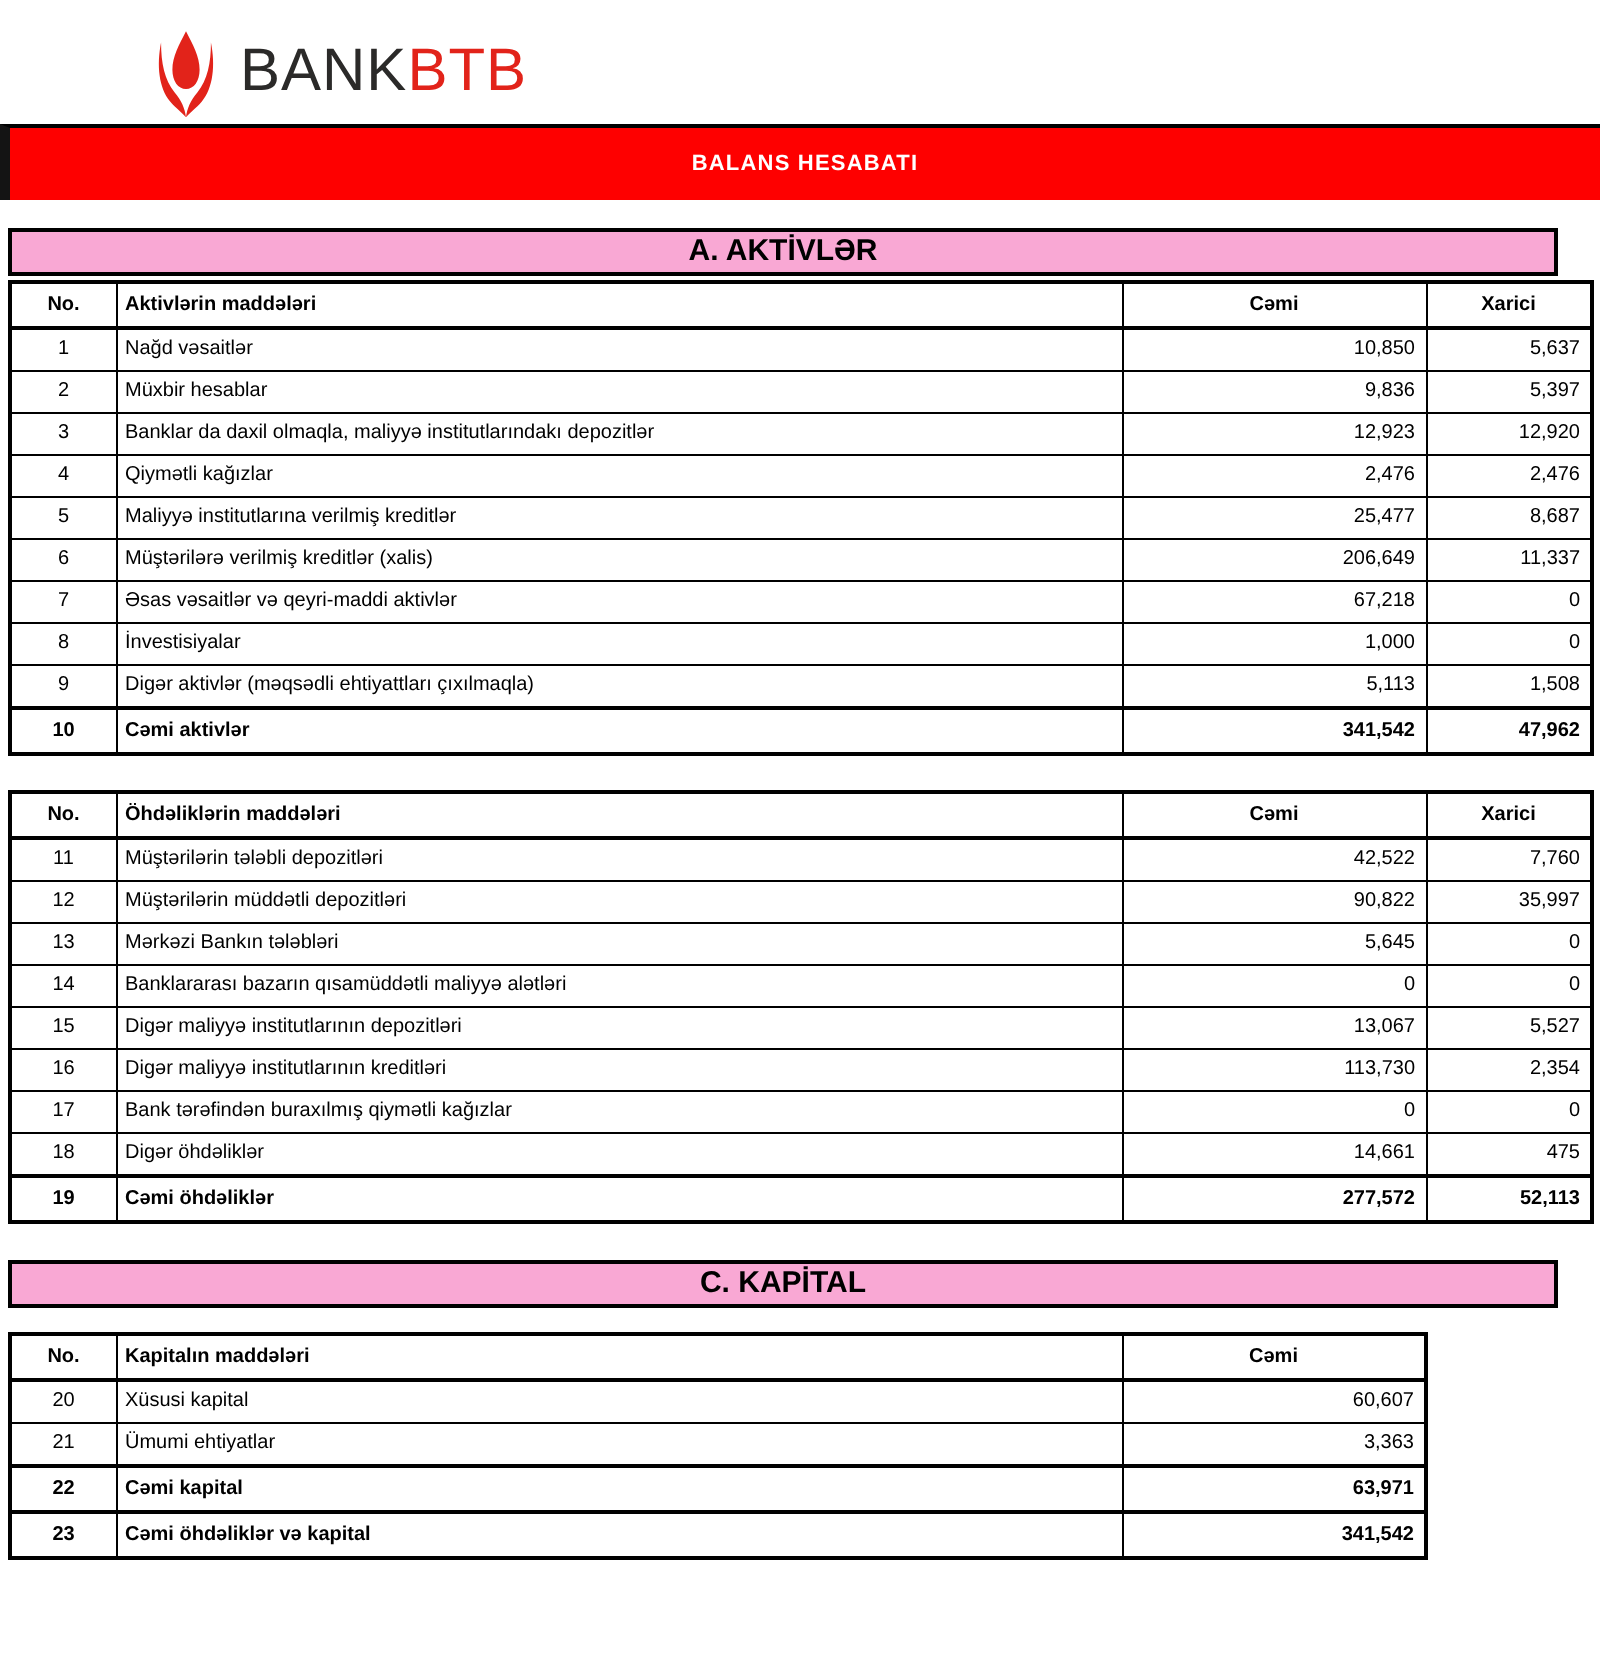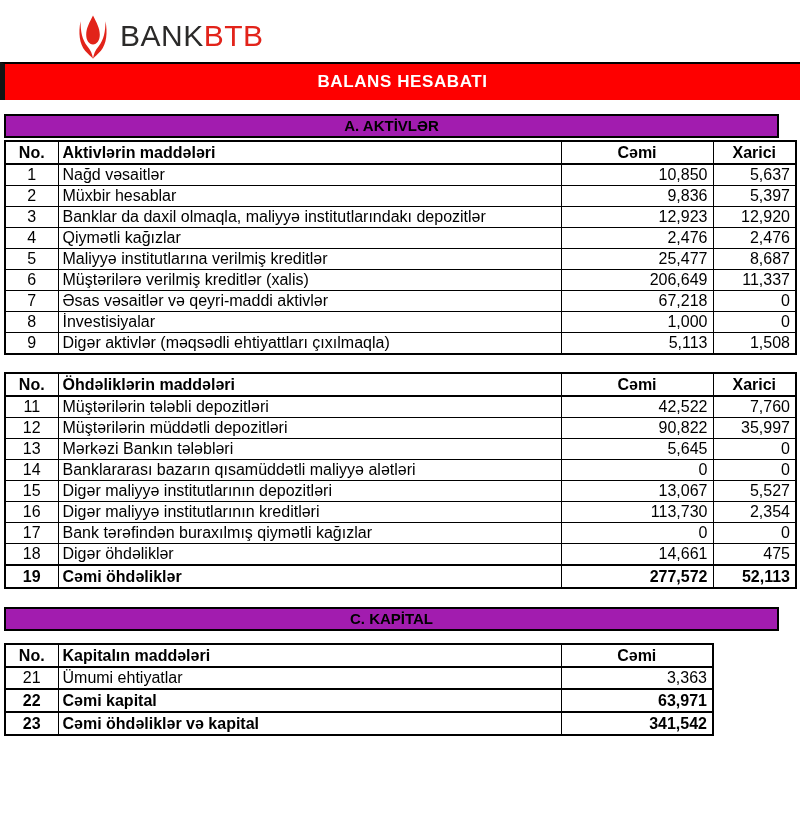--- a/index.html
+++ b/index.html
@@ -9,34 +9,34 @@
   }
   
   .logo-row{height:53px;padding:9px 0 0 34px;display:flex;align-items:center;margin-left:42px;}
   .flame{width:34px;height:46px;margin-right:10px;}
   .logo-text{font-size:30px;letter-spacing:.5px;line-height:46px;color:#2b2a29;font-weight:400;}
   .logo-text .btb{color:#e2231a;}
   
   .banner{
     height:36px;background:#fe0000;border-top:2px solid #000;border-left:5px solid #141414;
     display:flex;align-items:center;justify-content:center;
-    color:#fff;font-weight:700;font-size:17px;letter-spacing:.6px;
+    color:#fff;font-weight:700;font-size:11px;letter-spacing:.6px;
   }
   
   .section-header{
-    margin:0 21px 0 4px;border:2px solid #000;background:#a21caf;
+    margin:0 21px 0 4px;border:2px solid #000;background:#f9a8d4;
     text-align:center;font-weight:700;font-size:15px;height:20px;line-height:20px;
   }
   .section-a{margin-top:14px;}
   .section-b{margin-top:14px;}
   .section-c{margin-top:18px;border-radius:19px;}
   .unit-note{font-style:italic;font-size:15px;height:18px;line-height:18px;text-align:right;padding-right:97px;margin-top:1px;}
   .data-table{
     border-collapse:collapse;table-layout:fixed;margin:2px 0 0 4px;
-    border:2px solid #000;font-size:16px;
+    border:2px solid #000;font-size:10px;
   }
   .section-b .data-table{margin-top:17px;}
   .section-c .data-table{margin-top:12px;}
   .data-table th,.data-table td{
     border:1px solid #000;height:20px;line-height:20px;padding:0;
     white-space:nowrap;overflow:hidden;
   }
   .data-table thead th{border-bottom:2px solid #000;font-weight:700;height:21px;text-align:center;}
   .data-table thead th.label{text-align:left;padding-left:4px;margin-top:28px;}
   td.no{text-align:center;}
@@ -125,20 +125,26 @@
             <td class="no">8</td>
             <td class="label">İnvestisiyalar</td>
             <td class="num">1,000</td>
             <td class="num">0</td>
           </tr>
           <tr>
             <td class="no">9</td>
             <td class="label">Digər aktivlər (məqsədli ehtiyattları çıxılmaqla)</td>
             <td class="num">5,113</td>
             <td class="num">1,508</td>
+          </tr>
+          <tr class="total">
+            <td class="no">10</td>
+            <td class="label">Cəmi aktivlər</td>
+            <td class="num">341,542</td>
+            <td class="num">47,962</td>
           </tr>
         </tbody>
       </table>
     </div>
     <div class="section section-b">
       <table class="data-table">
         <colgroup>
           <col style="width: 53px;">
           <col style="width: 503px;">
           <col style="width: 152px;">
@@ -220,20 +226,25 @@
         </colgroup>
         <thead>
           <tr>
             <th>No.</th>
             <th class="label">Kapitalın maddələri</th>
             <th>Cəmi</th>
           </tr>
         </thead>
         <tbody>
           <tr>
+            <td class="no">20</td>
+            <td class="label">Xüsusi kapital</td>
+            <td class="num">60,607</td>
+          </tr>
+          <tr>
             <td class="no">21</td>
             <td class="label">Ümumi ehtiyatlar</td>
             <td class="num">3,363</td>
           </tr>
           <tr class="total">
             <td class="no">22</td>
             <td class="label">Cəmi kapital</td>
             <td class="num">63,971</td>
           </tr>
           <tr class="total">

